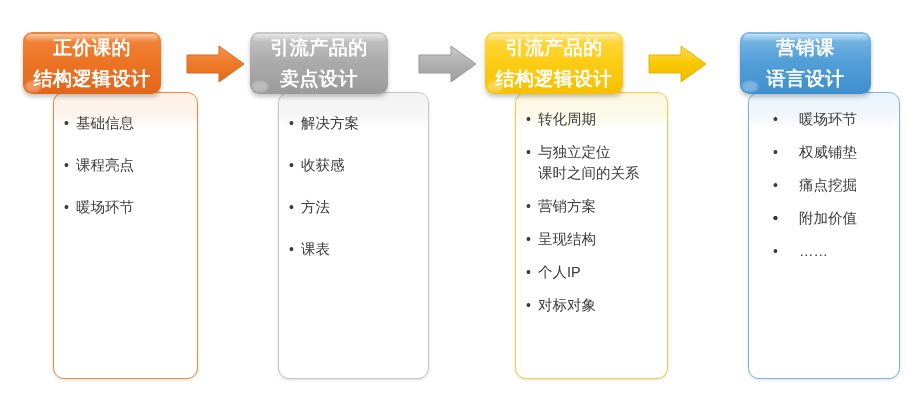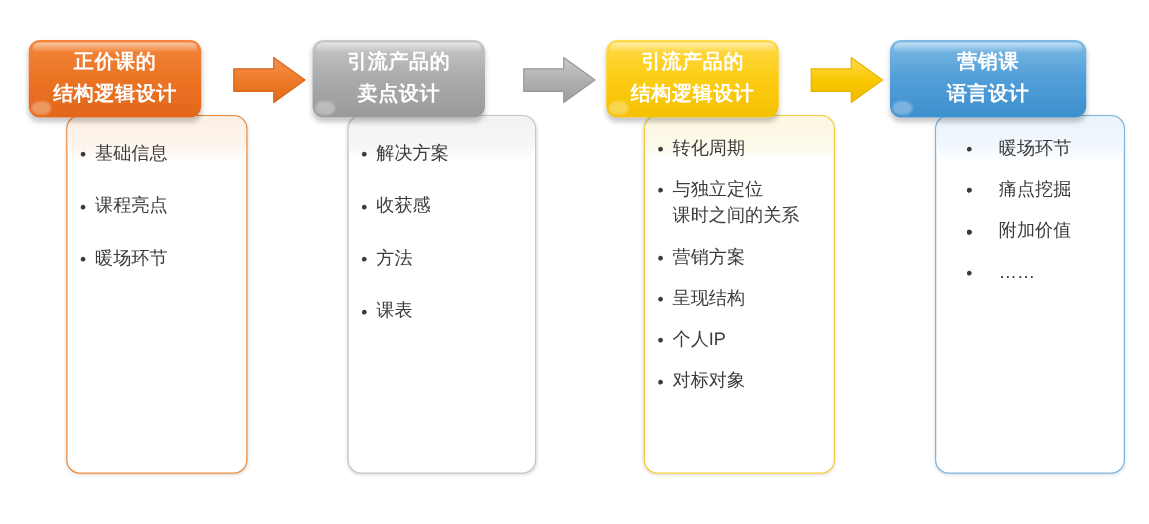--- a/index.html
+++ b/index.html
@@ -18,21 +18,21 @@
 
   
   .hdr{
     position:absolute;
     width:138px;height:62px;
     border-radius:9px;
     box-sizing:border-box;
     display:flex;flex-direction:column;
     align-items:center;justify-content:center;
     color:#ffffff;
-    font-size:16px;
+    font-size:19px;
     font-weight:bold;
     line-height:1.65;
     letter-spacing:.5px;
     text-align:center;
     z-index:3;
     box-shadow:0 3px 4px rgba(0,0,0,.22);
   }
   .hdr .ln{display:block;white-space:nowrap;}
   
   .hdr::before{
@@ -247,20 +247,21 @@
   <div class="col">
     <div class="panel blue" style="left:748px;top:92px;width:152px;height:287px;">
       <div class="tint"></div>
       <ul class="list sp-blue">
         <li>
           <span class="bullet">•</span>
           <span class="itxt">暖场环节</span>
         </li>
         <li>
           <span class="bullet">•</span>
+          <span class="itxt">权威铺垫</span>
         </li>
         <li>
           <span class="bullet">•</span>
           <span class="itxt">痛点挖掘</span>
         </li>
         <li>
           <span class="bullet">•</span>
         </li>
         <li>
           <span class="bullet">•</span>
@@ -268,19 +269,19 @@
         <li>
           <span class="bullet">•</span>
           <span class="itxt">附加价值</span>
         </li>
         <li>
           <span class="bullet">•</span>
           <span class="itxt">……</span>
         </li>
       </ul>
     </div>
-    <div class="hdr blue" style="left:712px;top:32px;width:157px;align-items:center;">
+    <div class="hdr blue" style="left:740px;top:32px;width:131px;align-items:center;">
       <span class="ln">营销课</span>
       <span class="ln">语言设计</span>
     </div>
   </div>
 
 </div>
 
 </body></html>

